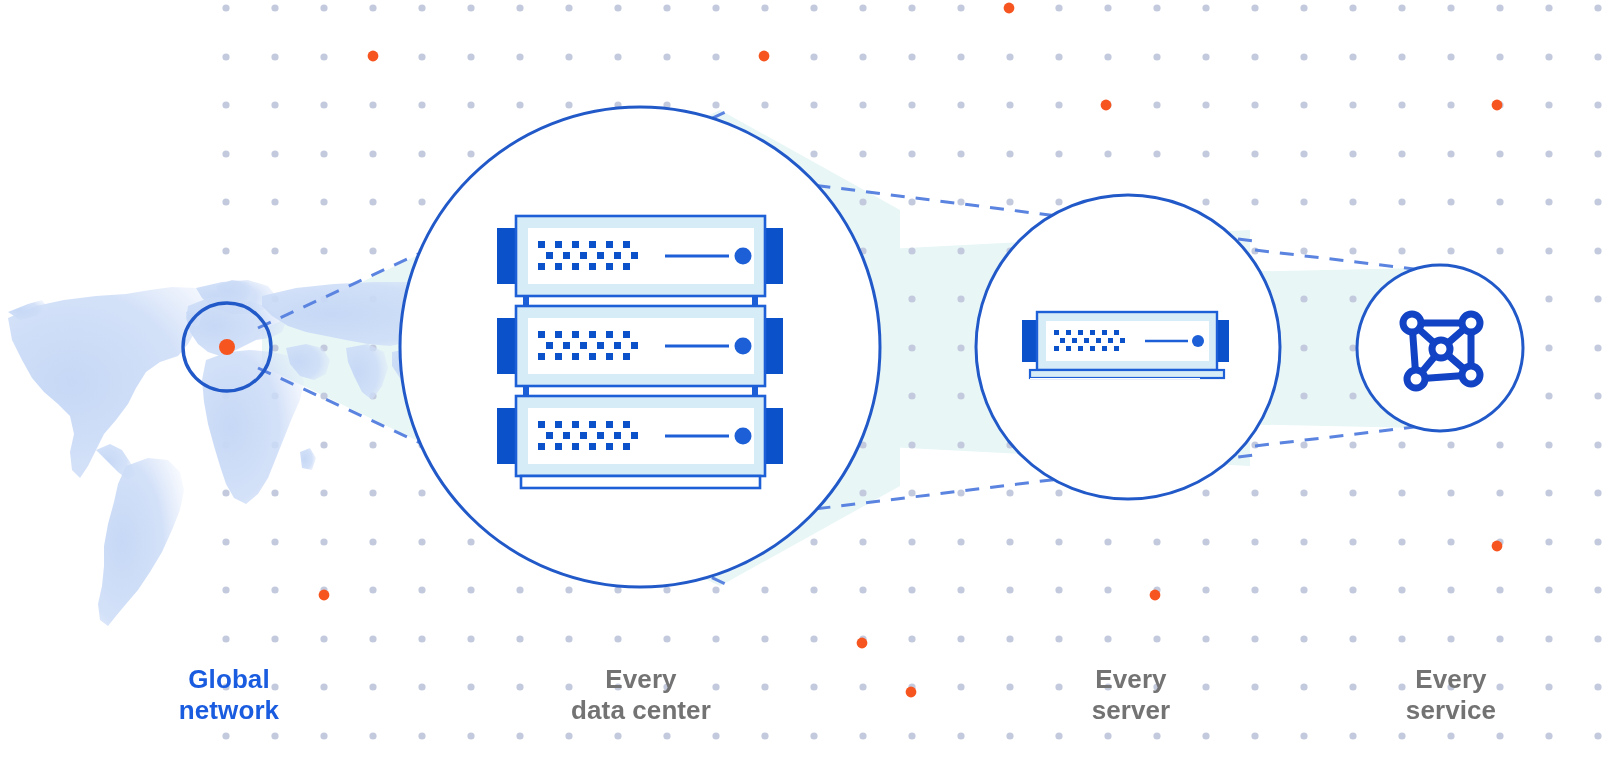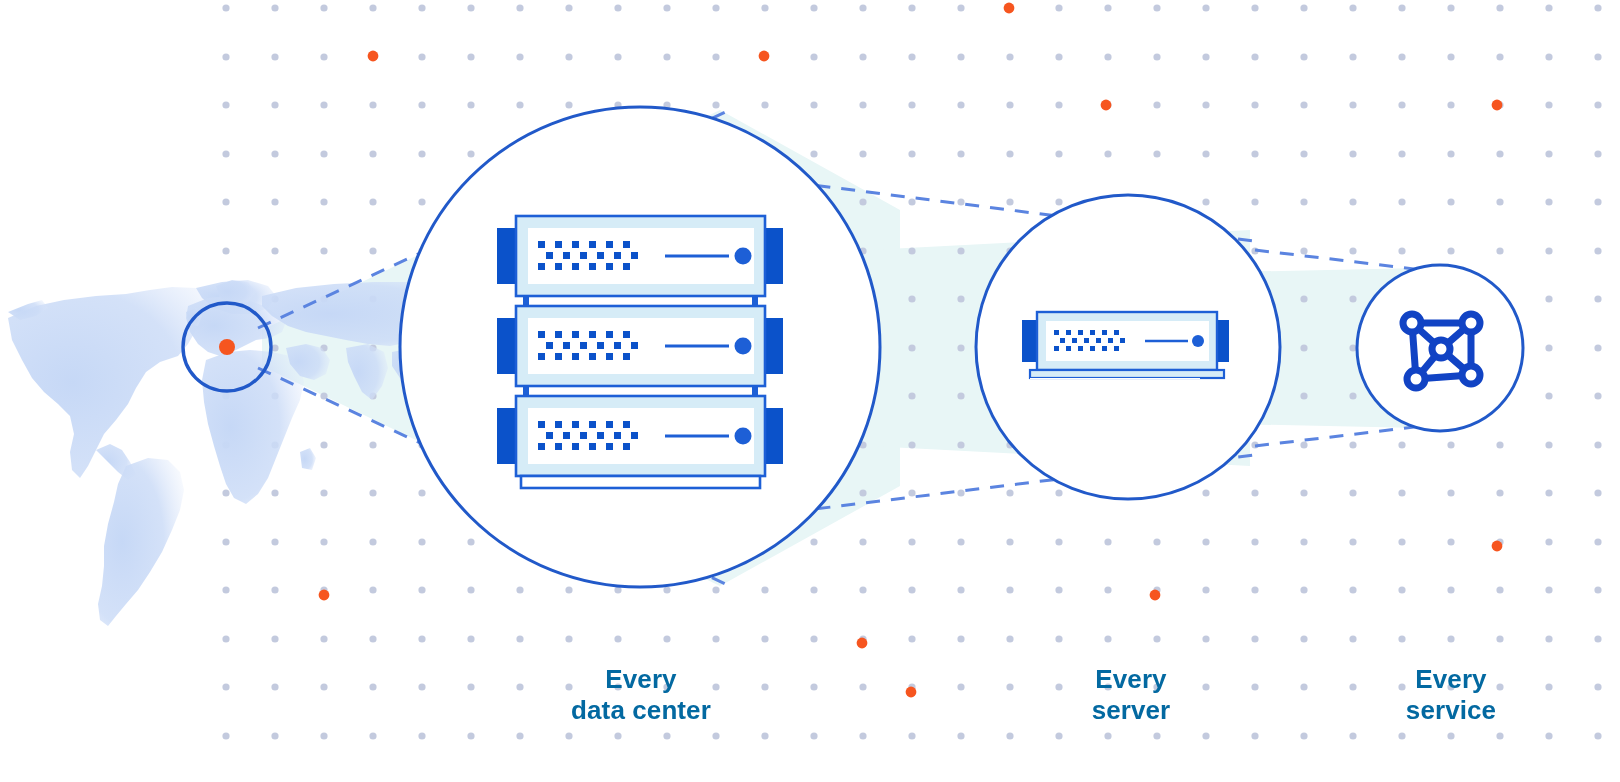--- a/index.html
+++ b/index.html
@@ -27,21 +27,21 @@
   }
   .caption {
     position: absolute;
     text-align: center;
     font-family: "Liberation Sans", sans-serif;
     font-size: 26px;
     font-weight: 700;
     line-height: 1.18;
     letter-spacing: 0.1px;
     white-space: pre-line;
-    color: #0369a1;
+    color: #737373;
   }
   .caption.accent {
     color: #1a5ce0;
   }
   #cap-global   { left:   98px; top: 664px; width: 262px; }
   #cap-dc       { left:  510px; top: 664px; width: 262px; }
   #cap-server   { left: 1000px; top: 664px; width: 262px; }
   #cap-service  { left: 1320px; top: 664px; width: 262px; }
 </style>
 </head>
@@ -777,20 +777,22 @@
         <circle cx="1412" cy="323" r="9"></circle>
         <circle cx="1471" cy="323" r="9"></circle>
         <circle cx="1416" cy="379" r="9"></circle>
         <circle cx="1471" cy="375" r="9"></circle>
         <circle cx="1441" cy="349" r="9"></circle>
       </g>
 
     </g>
   </svg>
 
+  <div class="caption accent" id="cap-global">Global
+network</div>
   <div class="caption" id="cap-dc">Every
 data center</div>
   <div class="caption" id="cap-server">Every
 server</div>
   <div class="caption" id="cap-service">Every
 service</div>
 
 </div>
 
 </body></html>

